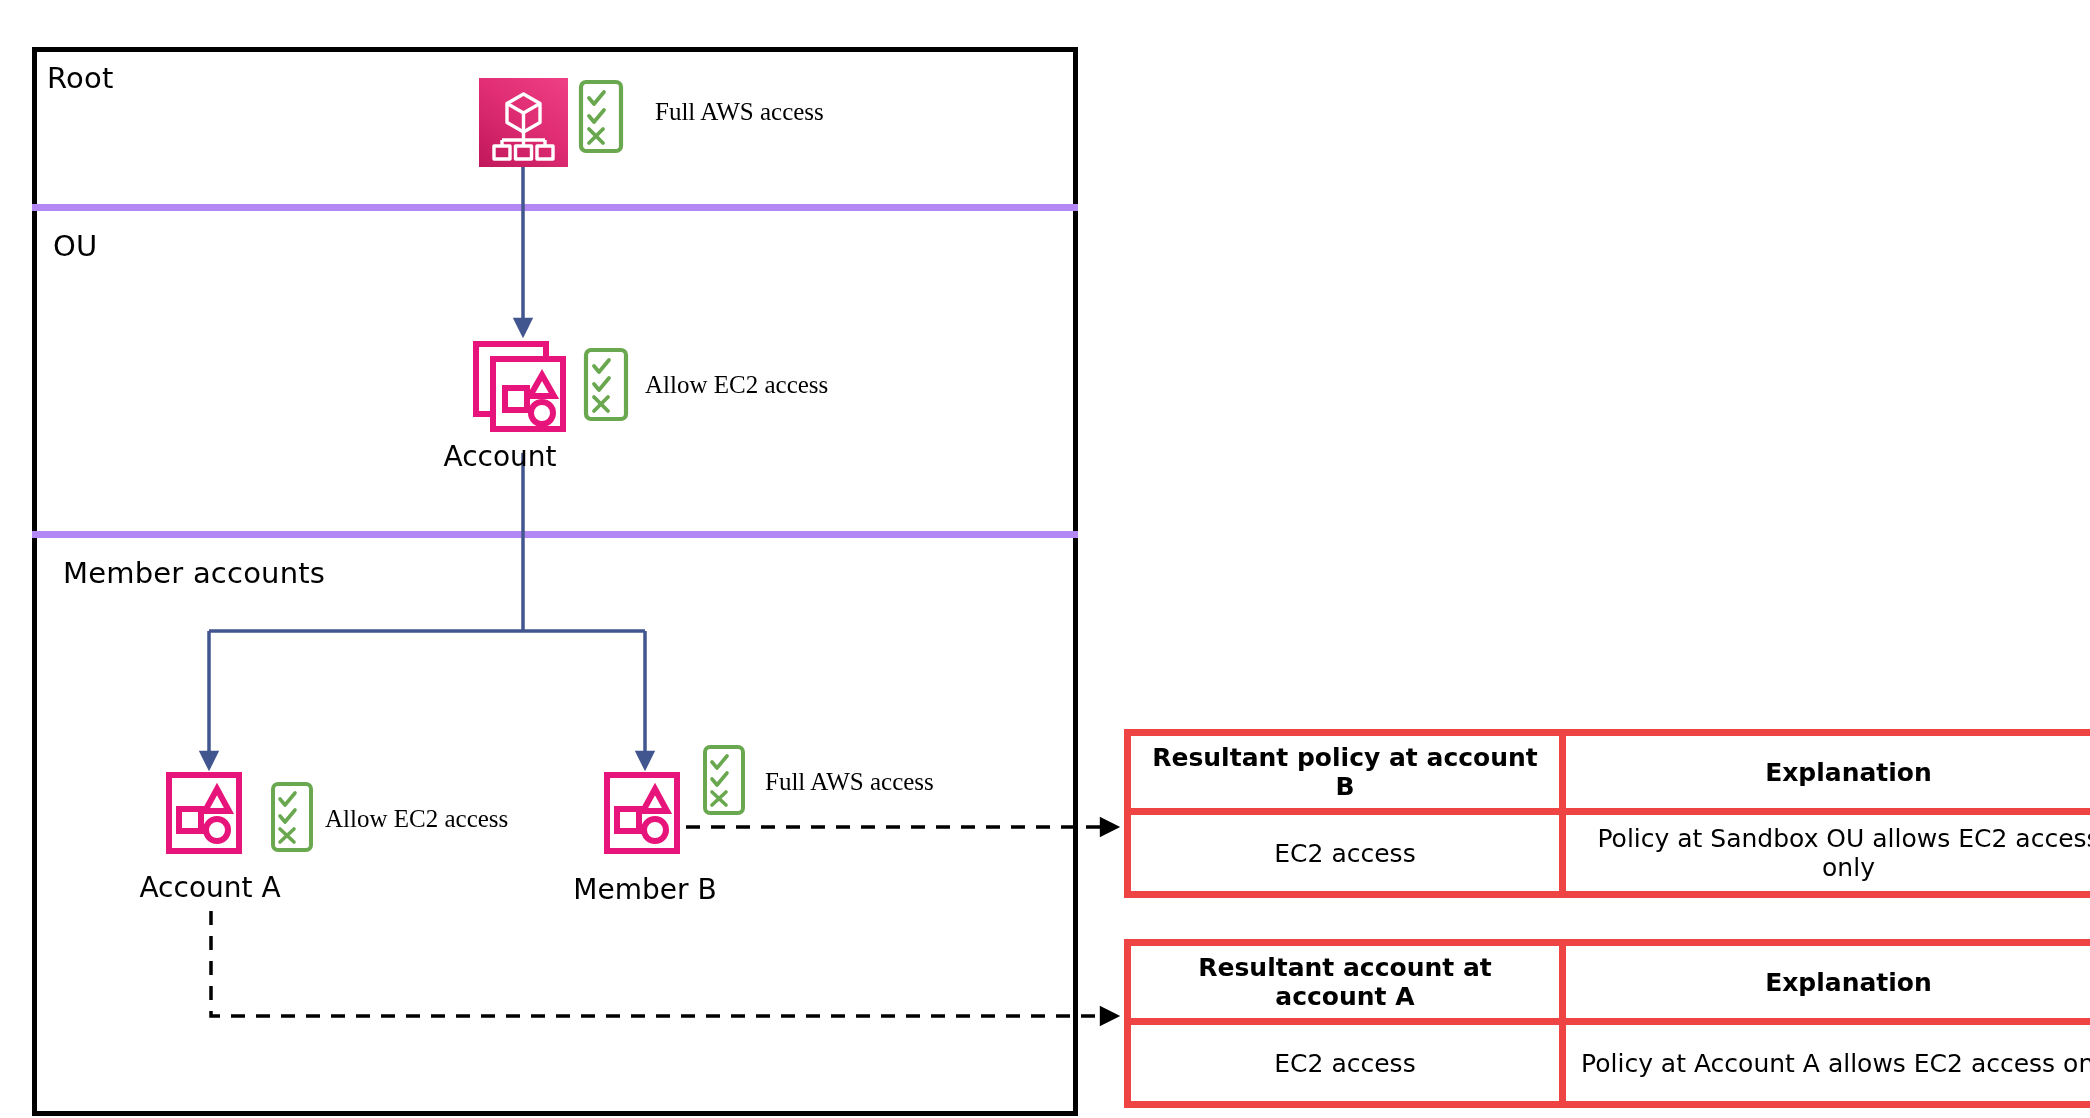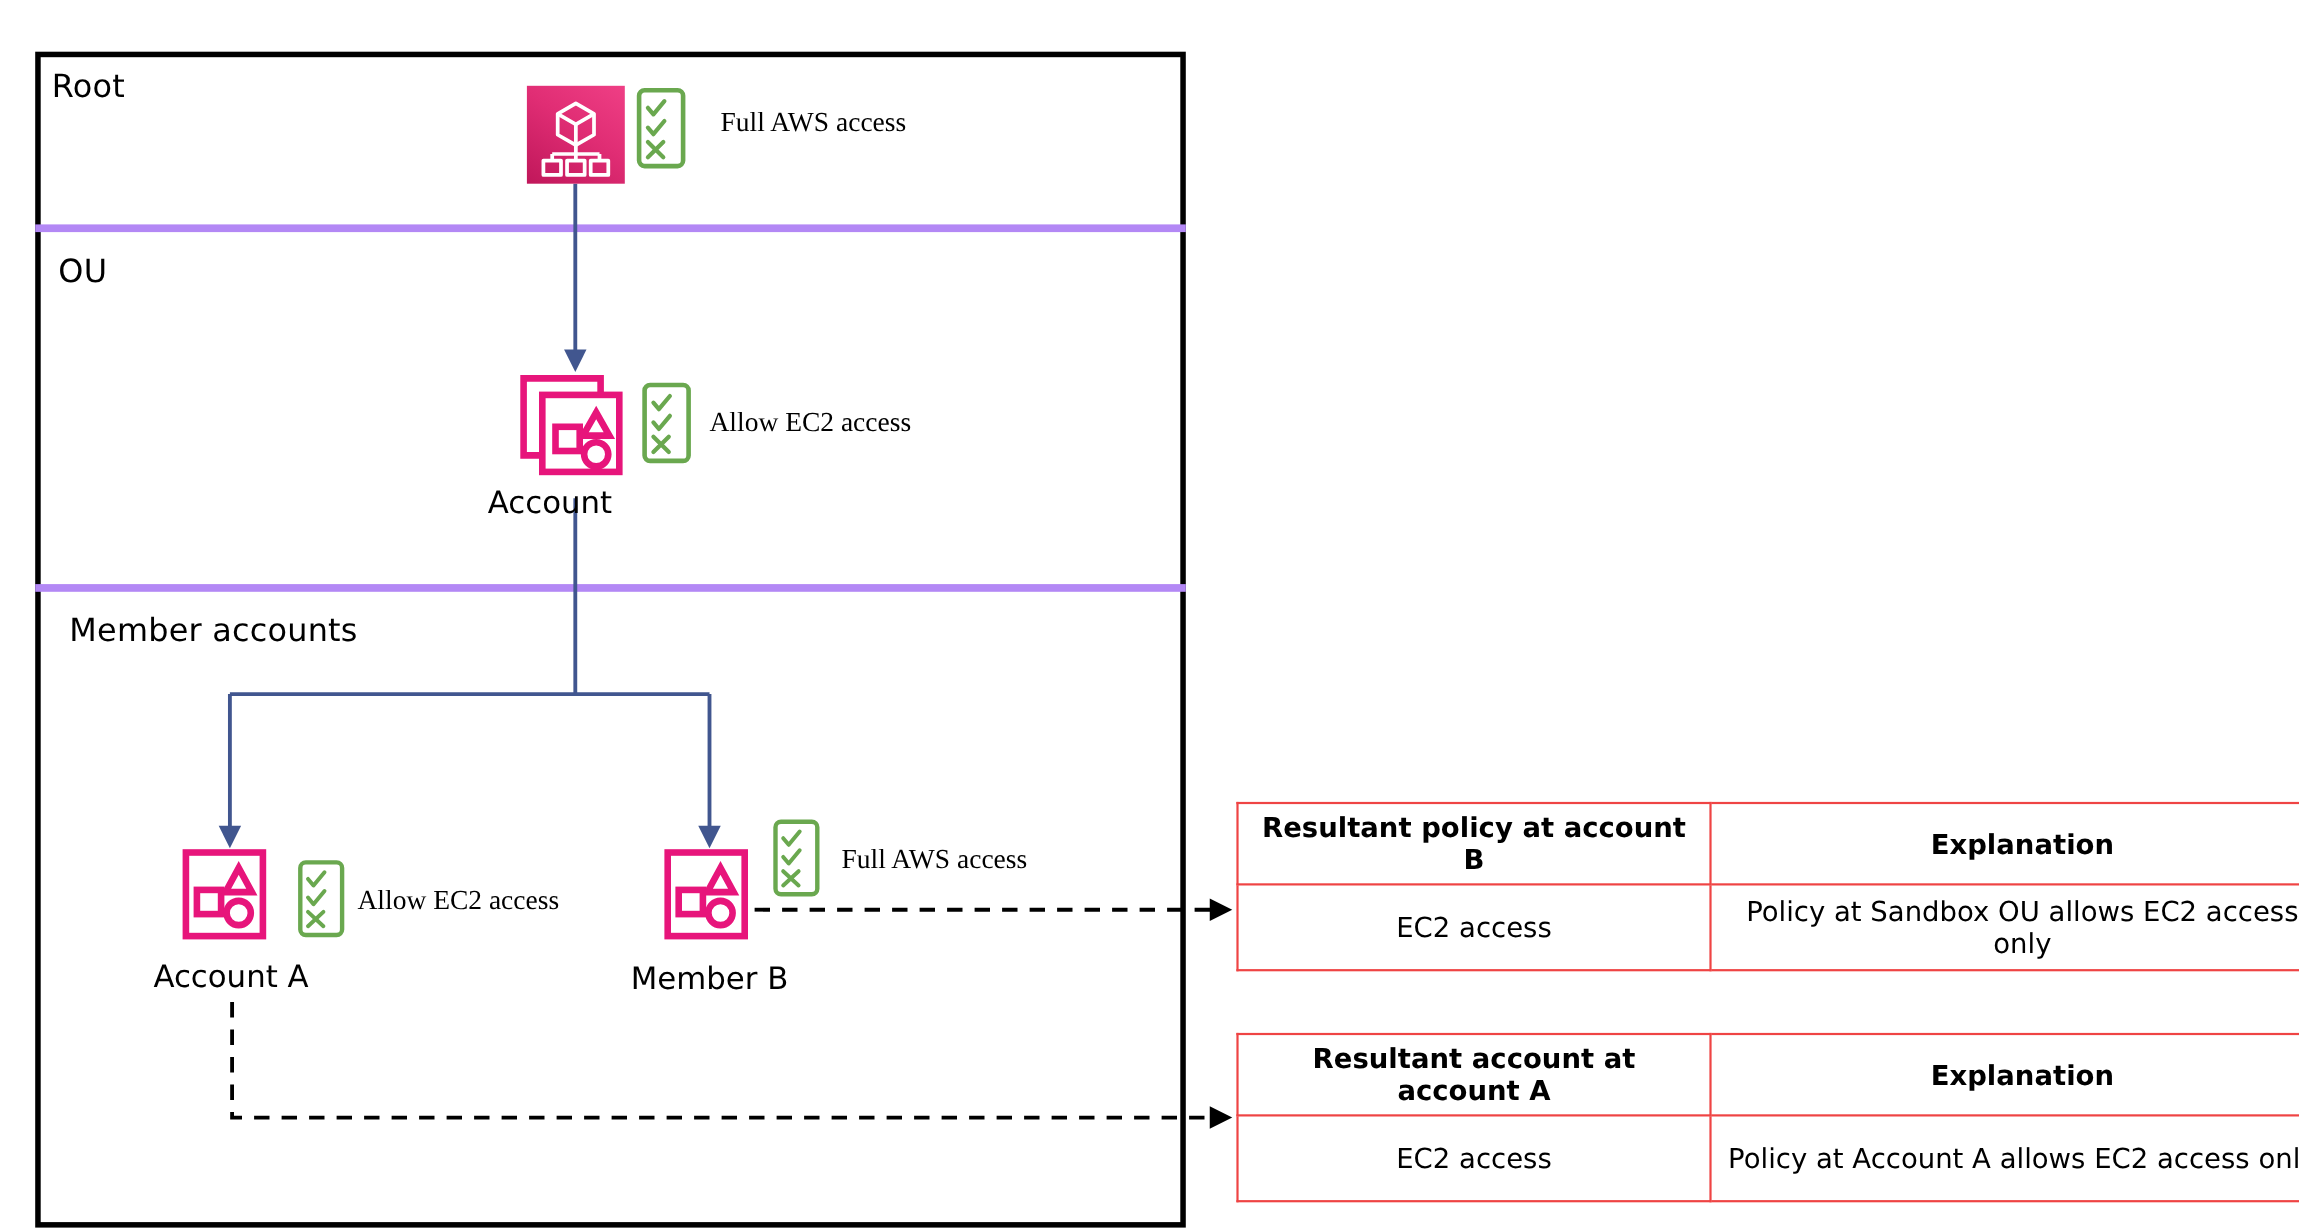--- a/index.html
+++ b/index.html
@@ -133,21 +133,21 @@
     position: absolute;
     border-collapse: collapse;
     background: #ffffff;
     table-layout: fixed;
   }
   #table-account-b { left: 1124px; top: 713px; width: 956px; }
   #table-account-a { left: 1124px; top: 923px; width: 956px; }
 
   .result-table th,
   .result-table td {
-    border: 2px solid #ef4444;
+    border: 7px solid #ef4444;
     text-align: center;
     vertical-align: middle;
     color: #000000;
     padding: 0 10px;
   }
   .result-table th {
     font-size: 25px;
     font-weight: bold;
     height: 72px;
   }

